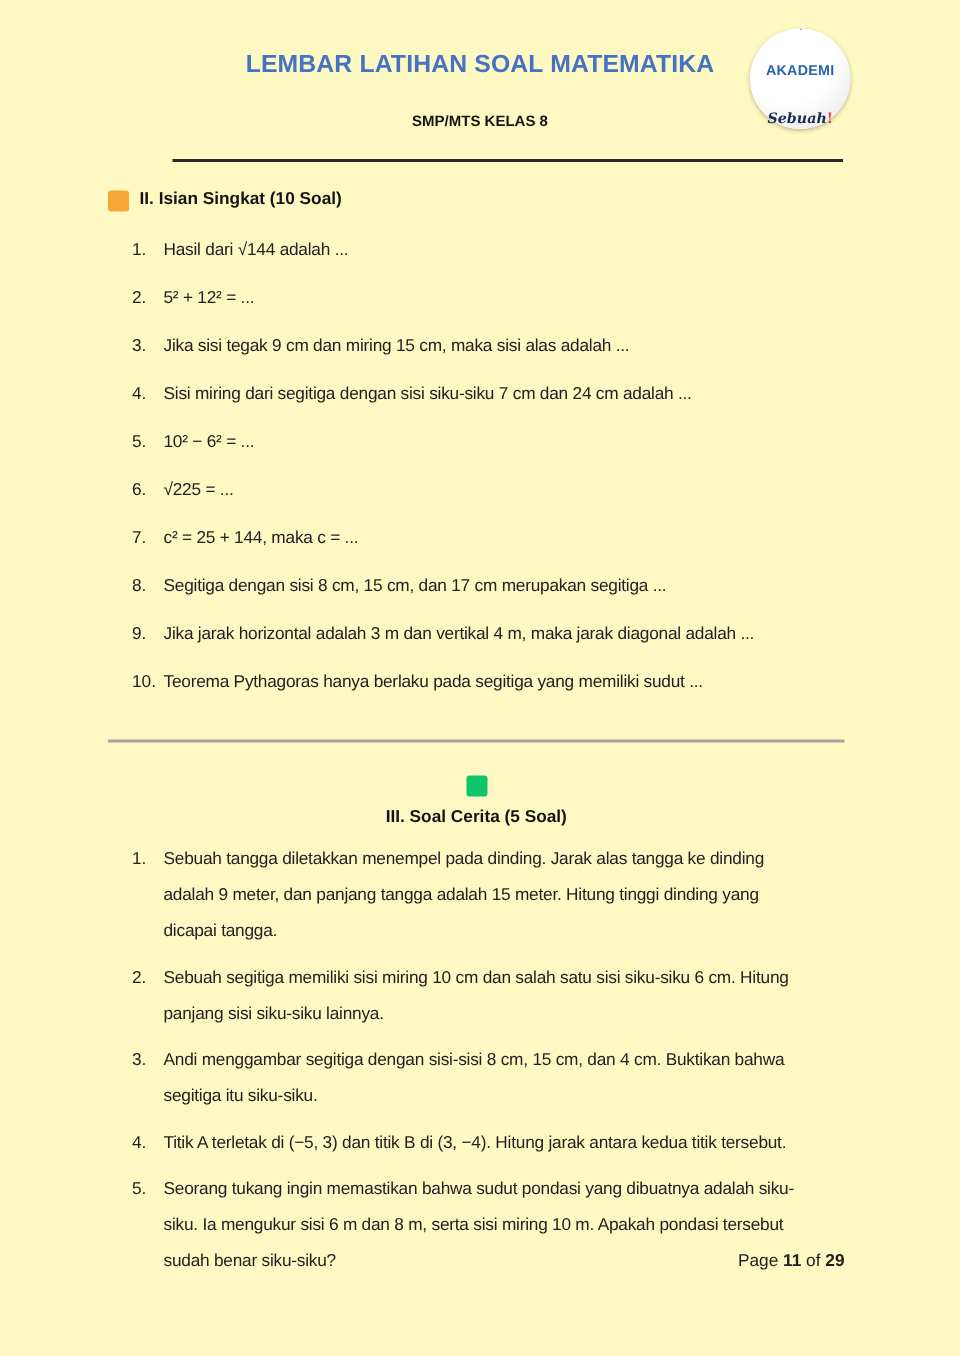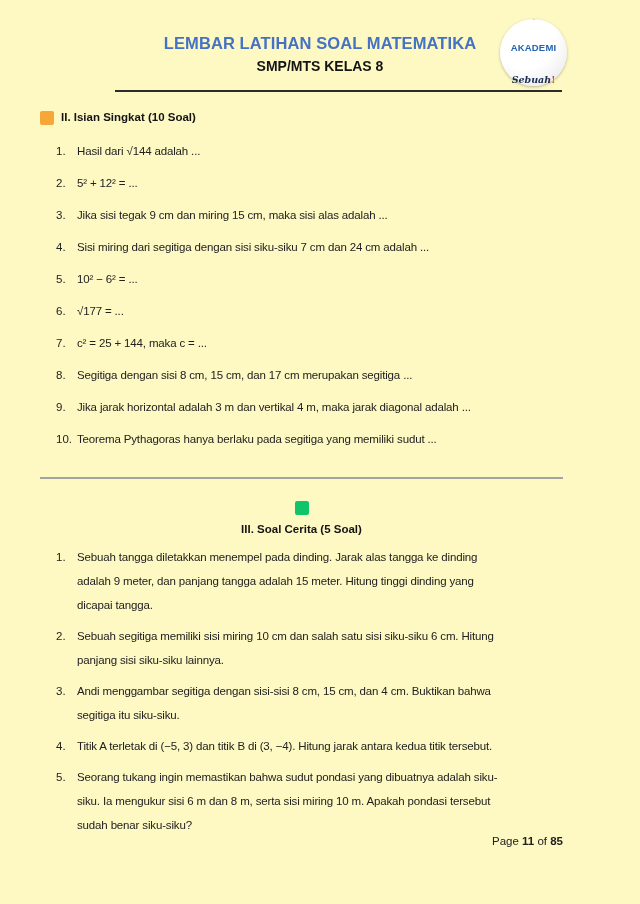--- a/index.html
+++ b/index.html
@@ -18,22 +18,22 @@
 
   
   .header { position: relative; padding-top: 31px; text-align: center; }
   .title {
     margin: 0;
     font-size: 16.5px; font-weight: bold;
     letter-spacing: 0.1px;
     line-height: 24px;
   }
   .subtitle {
-    margin-top: 3px;
-    font-size: 14px; font-weight: bold;
+    margin-top: 19px;
+    font-size: 10px; font-weight: bold;
     color: #141414;
     line-height: 16px;
   }
   .logo-badge {
     position: absolute; left: 500px; top: 19px;
     width: 67px; height: 67px; border-radius: 50%;
     background: radial-gradient(circle at 38% 30%, #ffffff 48%, #e2e3e5 100%);
     box-shadow: 0 1px 3px rgba(0,0,0,0.28);
     display: flex; flex-direction: column;
     align-items: center; justify-content: center; gap: 21px;
@@ -48,21 +48,21 @@
     font-style: italic; font-weight: bold;
     font-size: 9.5px; color: #1c2c4e; line-height: 12px;
   }
   .logo-pelajar .excl { color: #E03A3A; font-style: normal; }
   .header-rule {
     border: none; border-top: 2px solid #2b2b2b;
     margin: 16px 78px 0 115px;
   }
 
   
-  .content { padding: 0 77px 0 40px; }
+  .content { padding: 0 77px 0 72px; }
   .section { margin: 0; }
   .section-heading {
     display: flex; align-items: center; gap: 7px;
     margin-top: 18px;
     font-size: 11.5px; font-weight: bold; color: #141414;
     line-height: 15px;
   }
   .section-heading.third { margin-top: 0; flex-direction: column; }
   .bullet { width: 14px; height: 14px; border-radius: 2px; flex: none; }
 
@@ -141,21 +141,21 @@
         <li class="qitem">
           <span class="qno">4.</span>
           <span class="qtext">Sisi miring dari segitiga dengan sisi siku-siku 7 cm dan 24 cm adalah ...</span>
         </li>
         <li class="qitem">
           <span class="qno">5.</span>
           <span class="qtext">10² − 6² = ...</span>
         </li>
         <li class="qitem">
           <span class="qno">6.</span>
-          <span class="qtext">√177 = ...</span>
+          <span class="qtext">√225 = ...</span>
         </li>
         <li class="qitem">
           <span class="qno">7.</span>
           <span class="qtext">c² = 25 + 144, maka c = ...</span>
         </li>
         <li class="qitem">
           <span class="qno">8.</span>
           <span class="qtext">Segitiga dengan sisi 8 cm, 15 cm, dan 17 cm merupakan segitiga ...</span>
         </li>
         <li class="qitem">
@@ -205,16 +205,16 @@
         </li>
       </ul>
     </div>
 
   </div>
 
   <div class="footer">
     <span>Page</span>
     <span class="bold">11</span>
     <span>of</span>
-    <span class="bold">85</span>
+    <span class="bold">29</span>
   </div>
 
 </div>
 
 </body></html>

